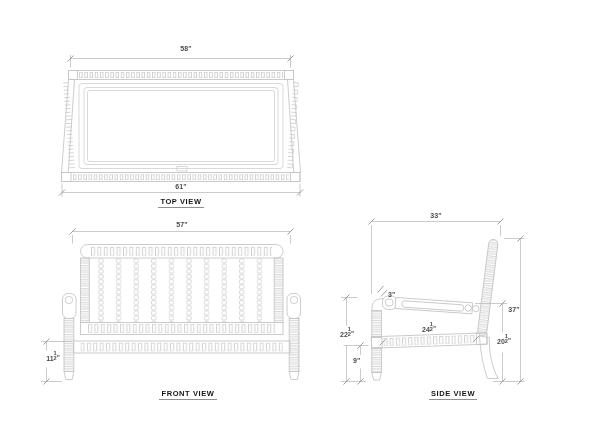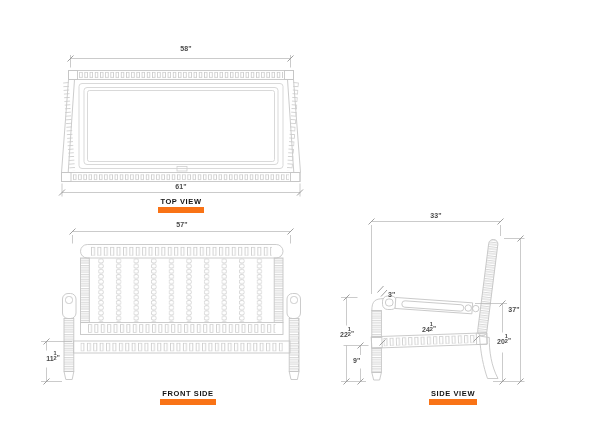--- a/index.html
+++ b/index.html
@@ -4,21 +4,21 @@
 <style>
   html,body{margin:0;padding:0;background:#ffffff;}
   .sheet{position:relative;width:600px;height:424px;background:#ffffff;overflow:hidden;
          font-family:"Liberation Sans", sans-serif;}
   svg{position:absolute;left:0;top:0;}
   .lbl{position:absolute;color:#4a4a4a;font-size:7px;font-weight:700;letter-spacing:.2px;
        white-space:nowrap;line-height:8px;}
   .lbl.center{text-align:center;}
   .viewlbl{position:absolute;width:110px;text-align:center;color:#141414;font-size:7.5px;
            font-weight:700;letter-spacing:.6px;line-height:9px;}
-  .viewlbl span{border-bottom:6px solid #f97316;padding:0 2px 1px 2px;}
+  .viewlbl span{border-bottom:1px solid #f97316;padding:0 2px 1px 2px;}
   .fracdim{position:absolute;display:flex;align-items:flex-end;justify-content:center;
            width:30px;color:#4a4a4a;font-weight:700;}
   .fracdim .whole{font-size:7px;line-height:7px;}
   .fracdim .stack{display:inline-flex;flex-direction:column;align-items:center;}
   .fracdim .num{font-size:5.6px;line-height:5.2px;}
   .fracdim .den{font-size:5.6px;line-height:5.6px;}
   .fracdim .unit{font-size:6.5px;line-height:6.5px;}
 </style>
 </head>
 <body>
@@ -213,21 +213,21 @@
 
 <div class="lbl center" style="left:170px;top:221px;width:24px;">57"</div>
 <div class="fracdim" style="left:38px;top:351px;">
   <span class="whole">11</span>
       <span class="stack">
         <span class="num">1</span>
         <span class="den">2</span>
       </span>
       <span class="unit">"</span>
 </div>
-<div class="viewlbl" style="left:133px;top:389px;"><span>FRONT SIDE</span></div>
+<div class="viewlbl" style="left:133px;top:389px;"><span>FRONT VIEW</span></div>
 
 <div class="lbl center" style="left:424px;top:212px;width:24px;">33"</div>
 <div class="lbl center" style="left:502px;top:306px;width:24px;">37"</div>
 <div class="lbl" style="left:388px;top:291px;">3"</div>
 <div class="fracdim" style="left:332px;top:327px;">
   <span class="whole">22</span>
       <span class="stack">
         <span class="num">1</span>
         <span class="den">2</span>
       </span>

